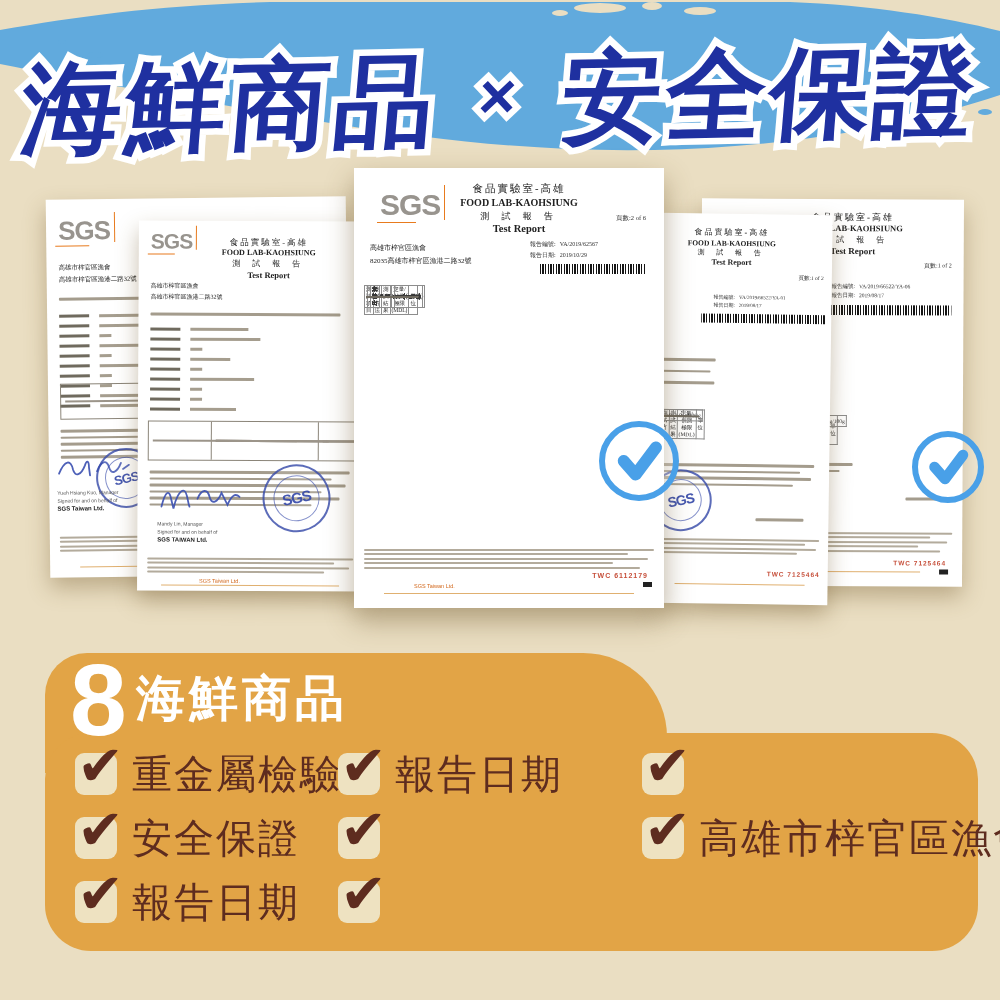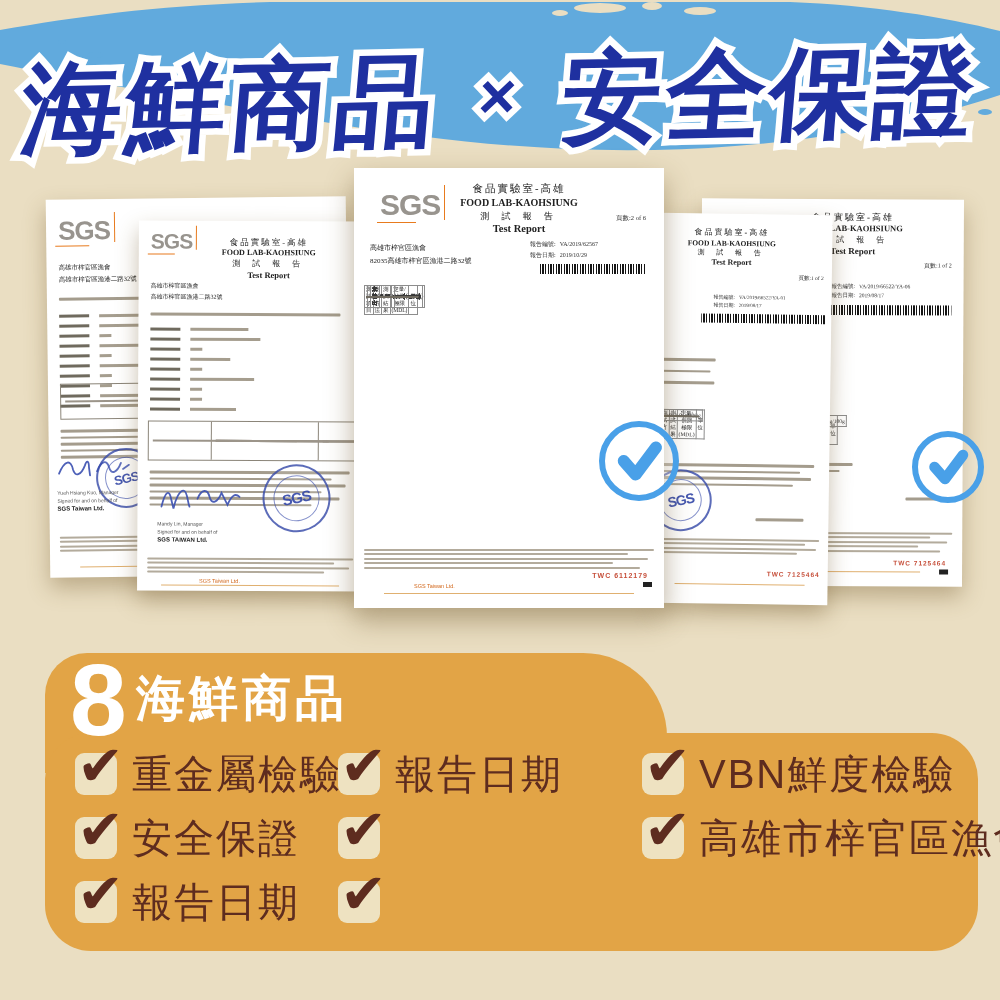--- a/index.html
+++ b/index.html
@@ -665,21 +665,20 @@
         <div class="check-item" style="left: 338px; top: 750px;">
           <span class="cbox">
             <b class="tick">✔</b>
           </span>
           <span class="clabel">報告日期</span>
         </div>
         <div class="check-item" style="left: 642px; top: 750px;">
           <span class="cbox">
             <b class="tick">✔</b>
           </span>
-          <span class="clabel">VBN鮮度檢驗</span>
         </div>
         <div class="check-item" style="left: 75px; top: 814px;">
           <span class="cbox">
             <b class="tick">✔</b>
           </span>
           <span class="clabel">安全保證</span>
         </div>
         <div class="check-item" style="left: 338px; top: 814px;">
           <span class="cbox">
             <b class="tick">✔</b>

